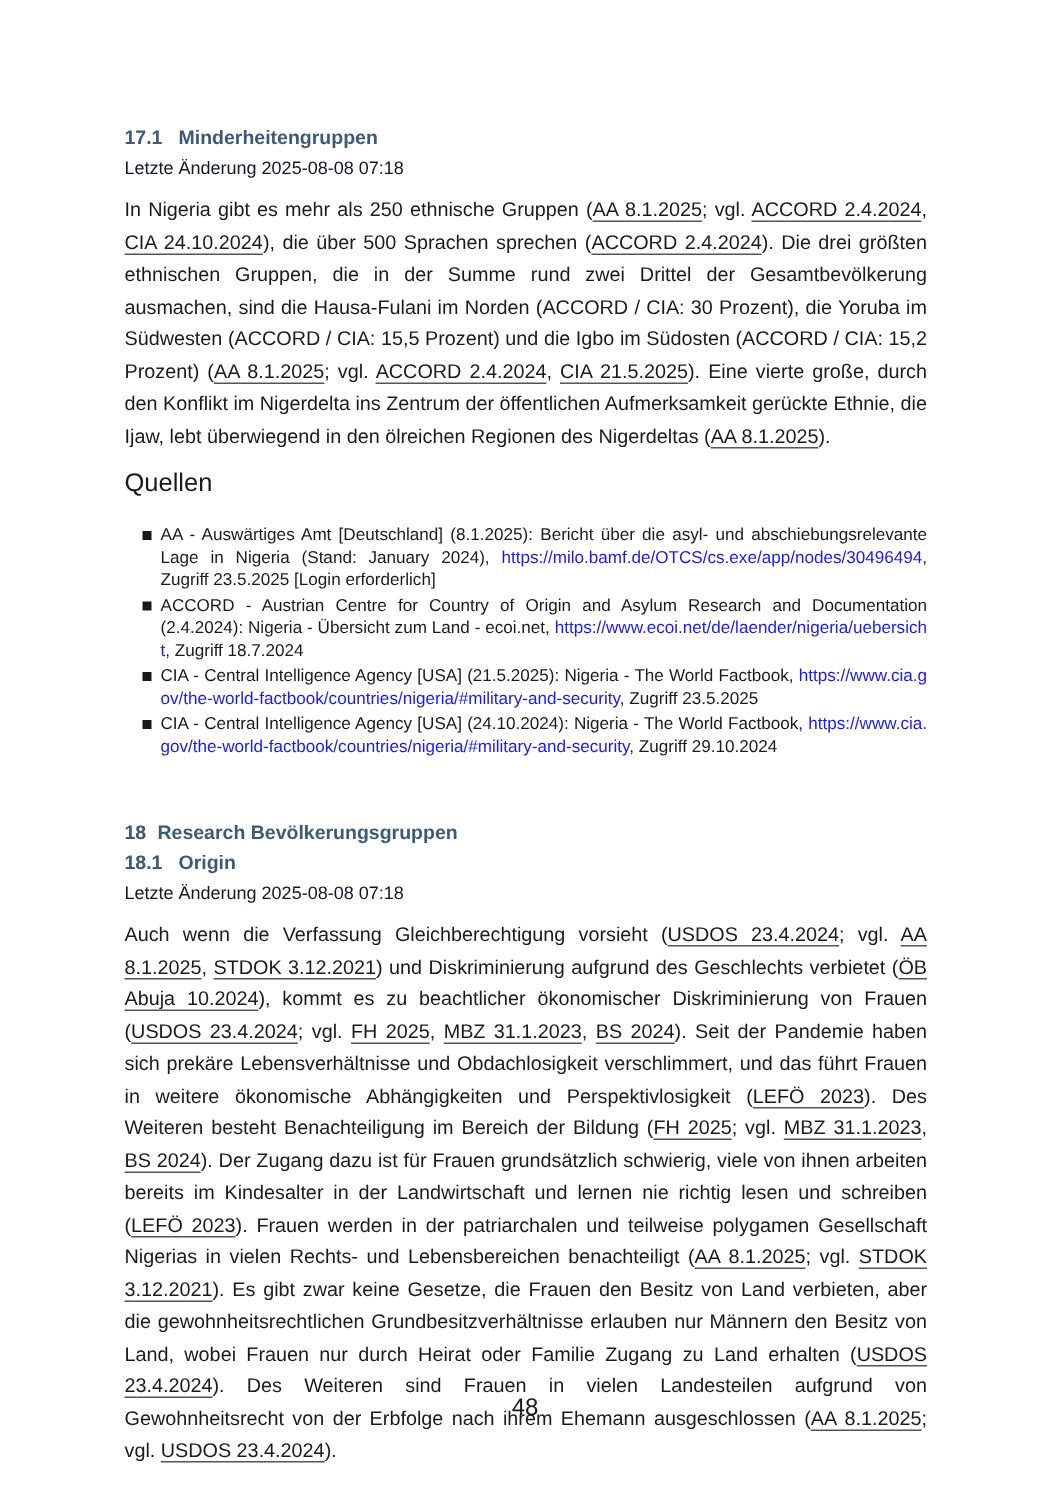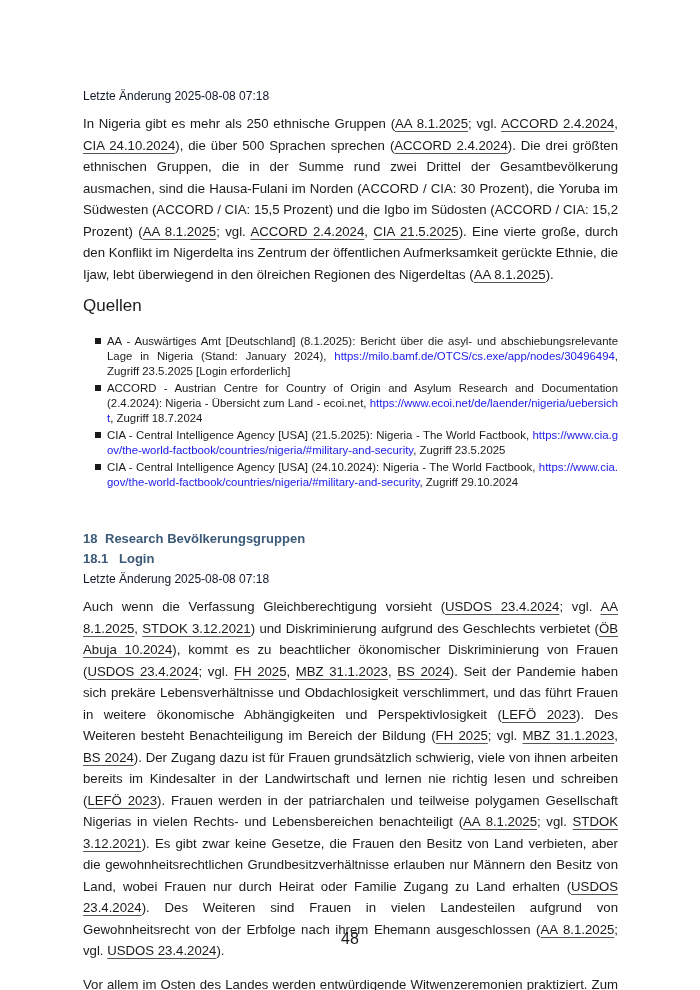--- a/index.html
+++ b/index.html
@@ -18,38 +18,41 @@
   ul.sources li { position: relative; padding-left: 12px; font-size: 11.4px; line-height: 15px; text-align: justify; margin-bottom: 2px; }
   ul.sources li .bullet { position: absolute; left: 0; top: 4px; width: 6px; height: 6px; background: #1a1a1a; }
   a.link { color: #1a1aee; text-decoration: none; word-break: break-all; }
   .pagenum { position: absolute; top: 930px; left: 0; width: 700px; text-align: center; font-size: 16px; }
 </style>
 </head>
 <body>
 
 <div class="page">
 
+  <h2 class="h2">
+    <span class="num">17.1</span><span>Minderheitengruppen</span>
+  </h2>
   <p class="meta">Letzte Änderung 2025-08-08 07:18</p>
 
   <p class="body" style="margin-top:9px;">In Nigeria gibt es mehr als 250 ethnische Gruppen (<span class="cite">AA 8.1.2025</span>; vgl. <span class="cite">ACCORD 2.4.2024</span>, <span class="cite">CIA 24.10.2024</span>), die über 500 Sprachen sprechen (<span class="cite">ACCORD 2.4.2024</span>). Die drei größten ethnischen Gruppen, die in der Summe rund zwei Drittel der Gesamtbevölkerung ausmachen, sind die Hausa-Fulani im Norden (ACCORD / CIA: 30 Prozent), die Yoruba im Südwesten (ACCORD / CIA: 15,5 Prozent) und die Igbo im Südosten (ACCORD / CIA: 15,2 Prozent) (<span class="cite">AA 8.1.2025</span>; vgl. <span class="cite">ACCORD 2.4.2024</span>, <span class="cite">CIA 21.5.2025</span>). Eine vierte große, durch den Konflikt im Nigerdelta ins Zentrum der öffentlichen Aufmerksamkeit gerückte Ethnie, die Ijaw, lebt überwiegend in den ölreichen Regionen des Nigerdeltas (<span class="cite">AA 8.1.2025</span>).</p>
 
   <p class="sources-label" style="margin-top:13px;">Quellen</p>
 
   <ul class="sources" style="margin-top:20px;">
     <li><span class="bullet"></span><span>AA - Auswärtiges Amt [Deutschland] (8.1.2025): Bericht über die asyl- und abschiebungsrelevante Lage in Nigeria (Stand: January 2024), </span><a class="link">https://milo.bamf.de/OTCS/cs.exe/app/nodes/30496494</a><span>, Zugriff 23.5.2025 [Login erforderlich]</span></li>
     <li><span class="bullet"></span><span>ACCORD - Austrian Centre for Country of Origin and Asylum Research and Documentation (2.4.2024): Nigeria - Übersicht zum Land - ecoi.net, </span><a class="link">https://www.ecoi.net/de/laender/nigeria/uebersicht</a><span>, Zugriff 18.7.2024</span></li>
     <li><span class="bullet"></span><span>CIA - Central Intelligence Agency [USA] (21.5.2025): Nigeria - The World Factbook, </span><a class="link">https://www.cia.gov/the-world-factbook/countries/nigeria/#military-and-security</a><span>, Zugriff 23.5.2025</span></li>
     <li><span class="bullet"></span><span>CIA - Central Intelligence Agency [USA] (24.10.2024): Nigeria - The World Factbook, </span><a class="link">https://www.cia.gov/the-world-factbook/countries/nigeria/#military-and-security</a><span>, Zugriff 29.10.2024</span></li>
   </ul>
 
   <h1 class="h1" style="margin-top:26px;">
     <span class="num">18</span><span>Research Bevölkerungsgruppen</span>
   </h1>
   <h2 class="h2" style="margin-top:4px;">
-    <span class="num">18.1</span><span>Login</span>
+    <span class="num">18.1</span><span>Origin</span>
   </h2>
   <p class="meta">Letzte Änderung 2025-08-08 07:18</p>
 
   <p class="body" style="margin-top:9px;">Auch wenn die Verfassung Gleichberechtigung vorsieht (<span class="cite">USDOS 23.4.2024</span>; vgl. <span class="cite">AA 8.1.2025</span>, <span class="cite">STDOK 3.12.2021</span>) und Diskriminierung aufgrund des Geschlechts verbietet (<span class="cite">ÖB Abuja 10.2024</span>), kommt es zu beachtlicher ökonomischer Diskriminierung von Frauen (<span class="cite">USDOS 23.4.2024</span>; vgl. <span class="cite">FH 2025</span>, <span class="cite">MBZ 31.1.2023</span>, <span class="cite">BS 2024</span>). Seit der Pandemie haben sich prekäre Lebensverhältnisse und Obdachlosigkeit verschlimmert, und das führt Frauen in weitere ökonomische Abhängigkeiten und Perspektivlosigkeit (<span class="cite">LEFÖ 2023</span>). Des Weiteren besteht Benachteiligung im Bereich der Bildung (<span class="cite">FH 2025</span>; vgl. <span class="cite">MBZ 31.1.2023</span>, <span class="cite">BS 2024</span>). Der Zugang dazu ist für Frauen grundsätzlich schwierig, viele von ihnen arbeiten bereits im Kindesalter in der Landwirtschaft und lernen nie richtig lesen und schreiben (<span class="cite">LEFÖ 2023</span>). Frauen werden in der patriarchalen und teilweise polygamen Gesellschaft Nigerias in vielen Rechts- und Lebensbereichen benachteiligt (<span class="cite">AA 8.1.2025</span>; vgl. <span class="cite">STDOK 3.12.2021</span>). Es gibt zwar keine Gesetze, die Frauen den Besitz von Land verbieten, aber die gewohnheitsrechtlichen Grundbesitzverhältnisse erlauben nur Männern den Besitz von Land, wobei Frauen nur durch Heirat oder Familie Zugang zu Land erhalten (<span class="cite">USDOS 23.4.2024</span>). Des Weiteren sind Frauen in vielen Landesteilen aufgrund von Gewohnheitsrecht von der Erbfolge nach ihrem Ehemann ausgeschlossen (<span class="cite">AA 8.1.2025</span>; vgl. <span class="cite">USDOS 23.4.2024</span>).</p>
 
   <p class="body" style="margin-top:12px;">Vor allem im Osten des Landes werden entwürdigende Witwenzeremonien praktiziert. Zum Beispiel werden Witwen gezwungen, sich den Kopf zu rasieren, oder sie werden unter Hausarrest</p>
 </div>
 
 <div class="pagenum">48</div>
 

